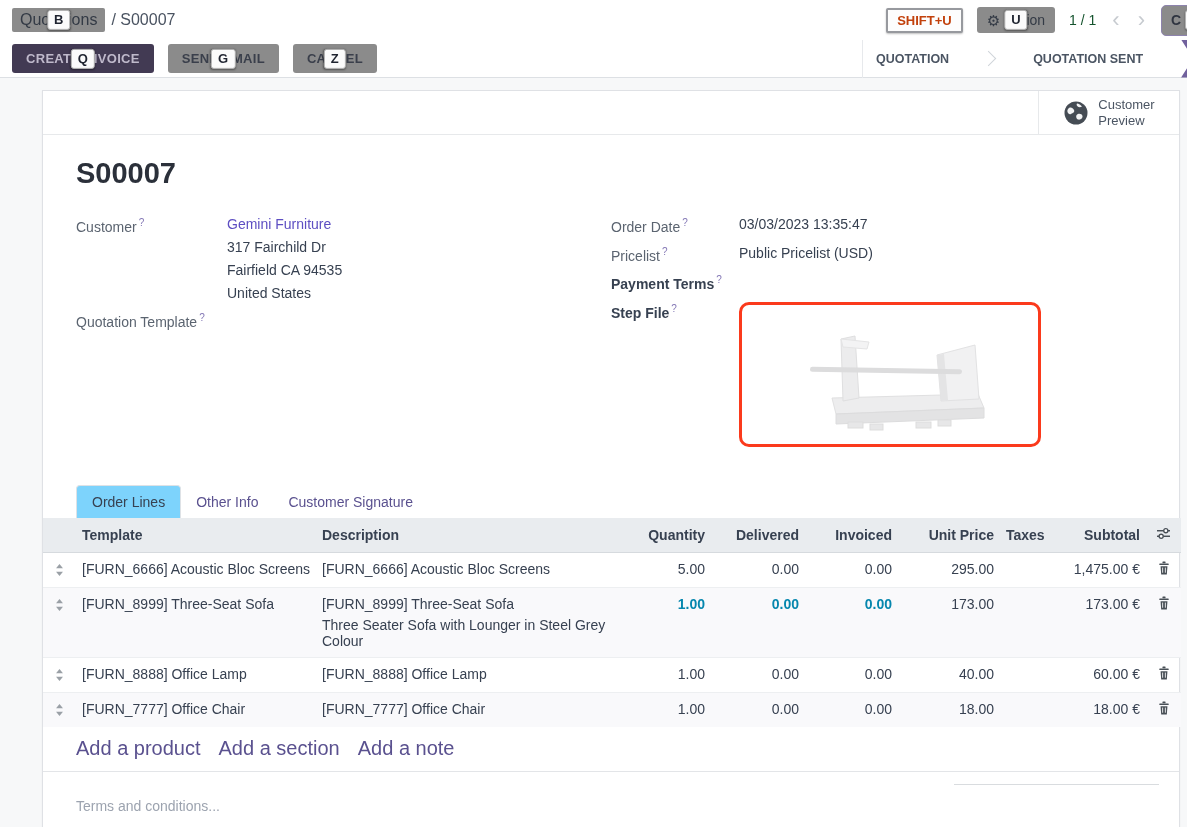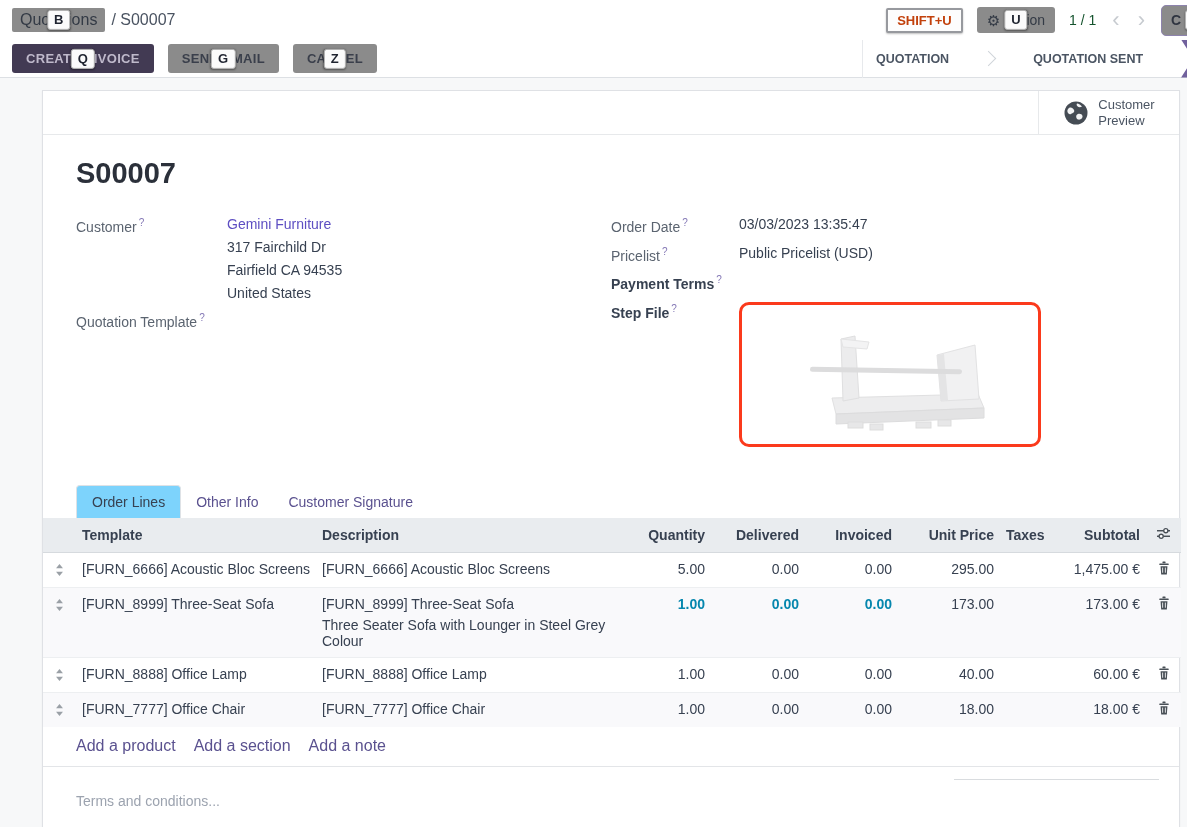--- a/index.html
+++ b/index.html
@@ -84,21 +84,21 @@
   thead th.num, td.num { text-align:right; }
   tbody td { padding:8px 6px; border-top:1px solid #edeff1; color:#374151; vertical-align:top; }
   tbody tr:nth-child(even) { background:#f9f9fb; }
   td.handle, th.handle { text-align:center; width:33px; }
   .drag { color:#9aa0a6; cursor:grab; display:inline-block; padding-top:2px; }
   .desc-line2 { margin-top:5px; }
   .desc-line2:empty { display:none; }
   td.blue { color:#0687ae; font-weight:600; }
   td.iconcol, th.iconcol { text-align:center; }
   .trash { color:#495057; cursor:pointer; display:inline-block; }
-  .addlinks { display:flex; gap:18px; padding:10px 0 11px 33px; font-size:16px;
+  .addlinks { display:flex; gap:18px; padding:10px 0 11px 33px; font-size:20px;
     border-bottom:1px solid #e3e5e8; }
   .addlinks span { color:#5a518f; cursor:pointer; }
 
   
   .sheet-footer { display:flex; align-items:flex-start;text-align:center; }
   .terms { margin:26px 0 0 33px; font-size:14px; color:#9ca3af; cursor:text; }
   .total-box { margin-left:auto; margin-top:12px; margin-right:20px; width:205px;
     border-top:1px solid #d9dcdf; padding-top:9px; display:flex; align-items:baseline; justify-content:flex-end; gap:14px; }
   .total-label { font-size:14px; color:#14532d; }
   .total-value { font-size:19px; font-weight:700; color:#2b303a; letter-spacing:.2px;margin-top:48px; }

